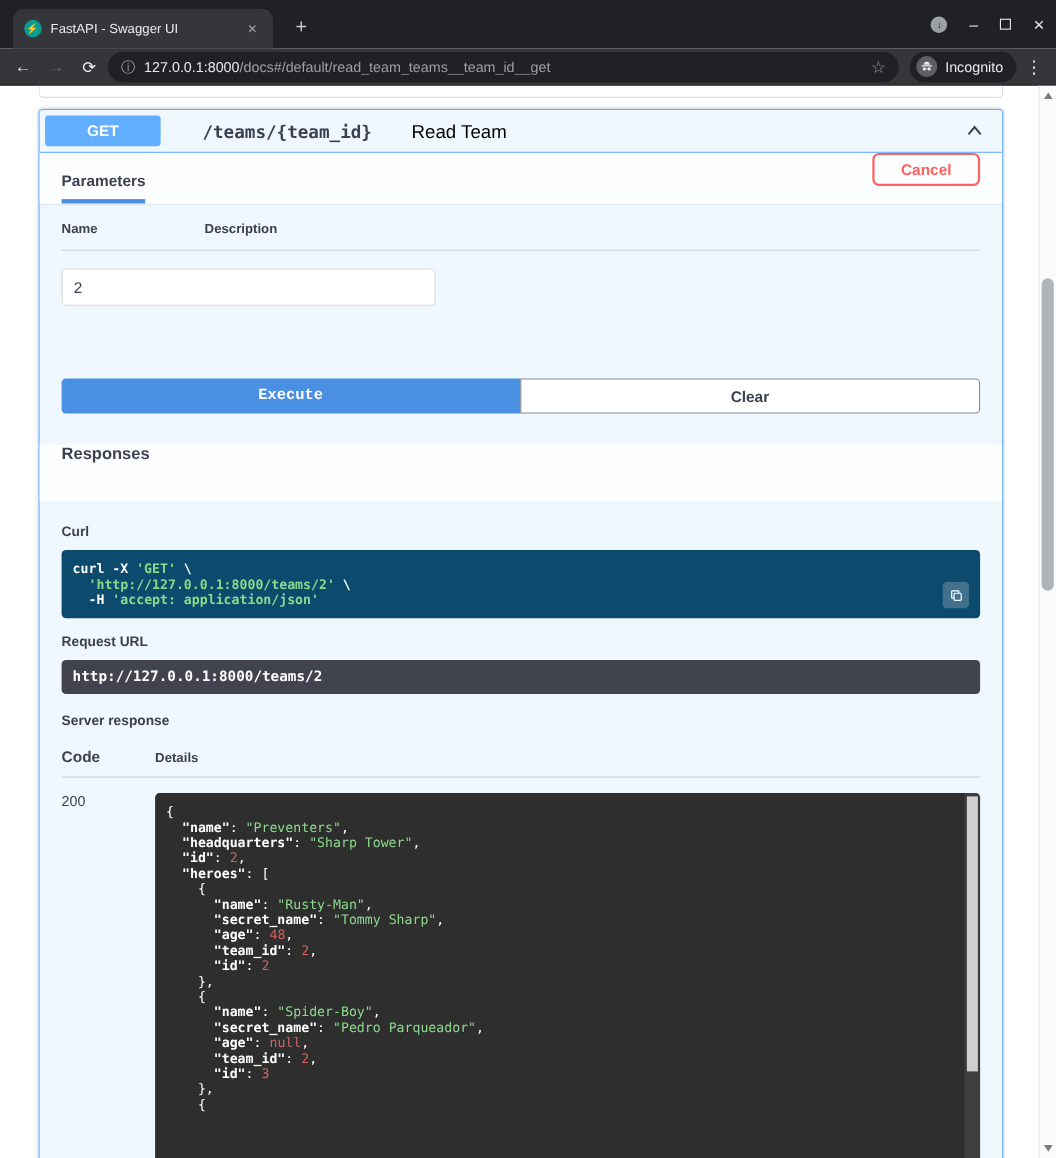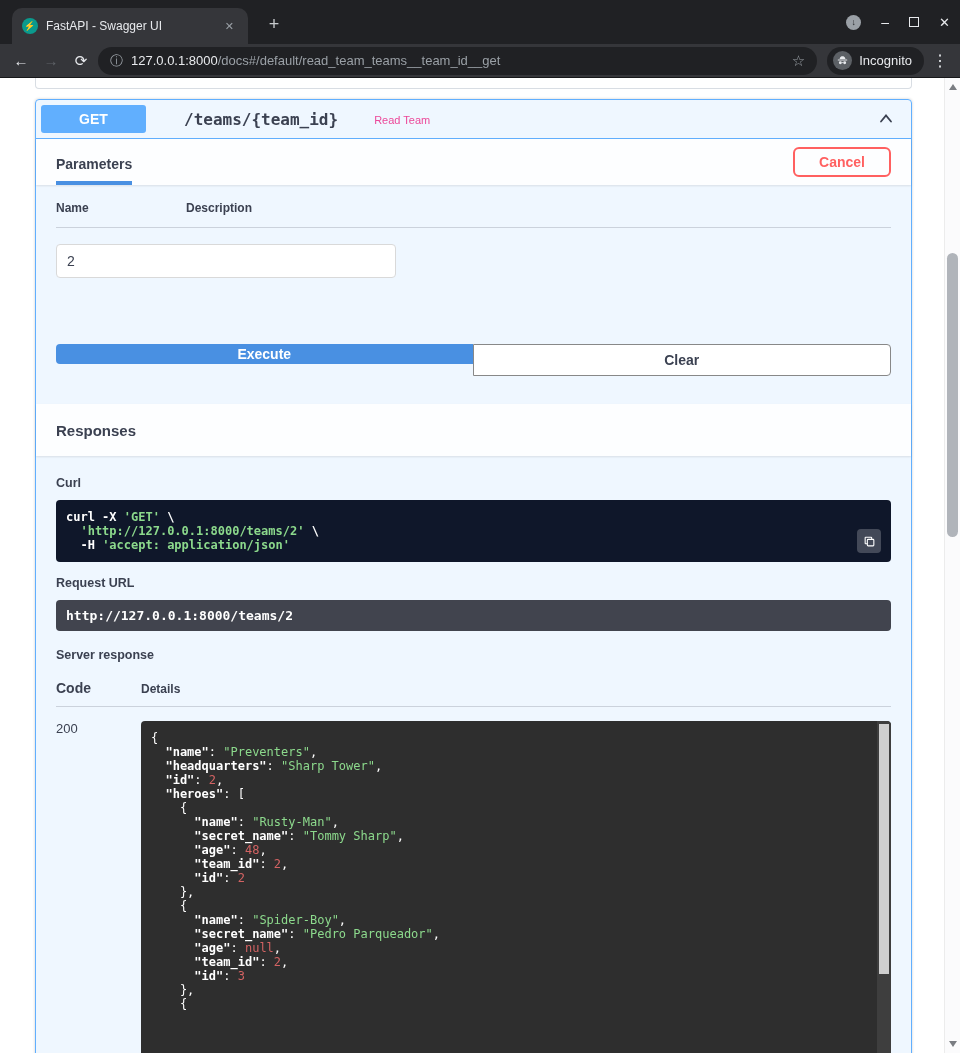--- a/index.html
+++ b/index.html
@@ -51,25 +51,25 @@
   .remnant { height:11px; border:1px solid #d8dde3; border-top:none; border-radius:0 0 4px 4px;
              margin-bottom:10px; background:#fff; }
 
   .opblock { border:1px solid #61affe; border-radius:4px; background:rgba(97,175,254,.1);
              box-shadow:0 0 3px rgba(0,0,0,.19); }
   .opblock-summary { display:flex; align-items:center; padding:5px; border-bottom:1px solid #61affe; cursor:pointer;gap:26px; }
   .method-badge { background:#61affe; color:#fff; font-weight:700; font-size:14px; border-radius:3px;
                   width:105px; text-align:center; padding:6px 0; }
   .opblock-path { font-family:"DejaVu Sans Mono",monospace; font-weight:700; font-size:16px;
                   color:#3b4151; padding:0 10px 0 12px; }
-  .opblock-desc { font-size:11px; color:#ec4899; flex:1; padding-top:2px; }
+  .opblock-desc { font-size:17px; color:#000000; flex:1; padding-top:2px; }
   .chevron { margin-right:10px; display:flex; }
 
   .section-header { background:rgba(255,255,255,.85); box-shadow:0 1px 2px rgba(0,0,0,.1);
-                    display:flex; justify-content:space-between; align-items:center; padding:0 20px; }
+                    display:flex; justify-content:space-between; align-items:flex-start; padding:0 20px; }
   .params-header { height:46px; }
   .tab-item { align-self:flex-end; display:flex; flex-direction:column; gap:9px; }
   .tab-label { font-size:14px; font-weight:700; color:#3b4151; }
   .tab-underline { height:4px; background:#4990e2; }
   .btn-cancel { border:2px solid #ff6060; color:#ff6060; background:transparent; border-radius:6px;
                 font-weight:700; font-size:14px; padding:5px 24px; cursor:pointer; }
 
   .table-container { padding:16px 20px 20px; }
   .thead { display:grid; grid-template-columns:130px 1fr; font-size:12px; font-weight:700; color:#3b4151;
            padding-bottom:12px; border-bottom:1px solid rgba(59,65,81,.2); }
@@ -78,31 +78,31 @@
   .req-star { color:#f00; font-size:14px; }
   .req-label { color:#f00; font-size:10px; vertical-align:super; margin-left:2px; }
   .param-type { font-family:"DejaVu Sans Mono",monospace; font-size:12px; font-weight:700;
                 color:#3b4151; margin-top:7px; }
   .param-in { font-family:"DejaVu Sans Mono",monospace; font-size:12px; font-style:italic;
               color:#888; margin-top:3px; }
   .param-input { width:340px; height:34px; border:1px solid #d9d9d9; border-radius:4px;
                  padding:8px 10px; font-size:14px; color:#3b4151; background:#fff; }
 
   .execute-wrapper { display:flex; padding:0 20px 20px; margin-top:46px; }
-  .btn-execute { flex:1; height:20px; background:#4990e2; color:#fff; font-weight:700; font-size:14px;
-                 border:none; border-radius:4px 0 0 4px; cursor:pointer; }
+  .btn-execute { flex:1; height:32px; background:#4990e2; color:#fff; font-weight:700; font-size:14px;
+                 border:none; border-radius:4px 0 0 4px; cursor:pointer;font-family:Liberation Mono, monospace; }
   .btn-clear { flex:1; height:32px; background:#fff; color:#3b4151; font-weight:700; font-size:14px;
                border:1px solid #888; border-radius:0 4px 4px 0; cursor:pointer; }
 
   .responses-header { height:52px; margin-top:8px; }
   .responses-title { font-size:15px; font-weight:700; color:#3b4151; }
 
   .responses-inner { padding:20px; }
   .block-label { font-size:12.5px; font-weight:700; color:#3b4151; margin-bottom:10px; }
-  .curl-block { position:relative; background:#0f172a; border-radius:4px; padding:10px;
+  .curl-block { position:relative; background:#0c4a6e; border-radius:4px; padding:10px;
                 font-family:"DejaVu Sans Mono",monospace; font-size:12px; font-weight:600;
                 line-height:14px; color:#fff; min-height:61px; }
   .copy-btn { position:absolute; right:10px; bottom:9px; width:24px; height:24px; border-radius:4px;
               background:rgba(255,255,255,.22); display:flex; align-items:center; justify-content:center;
               cursor:pointer; }
   .requrl-label { margin-top:14px; }
   .requrl-block { background:#41444e; border-radius:4px; padding:8px 10px;
                   font-family:"DejaVu Sans Mono",monospace; font-size:13px; font-weight:600; color:#fff; }
   .server-resp-label { margin-top:17px; margin-bottom:0; }
 

